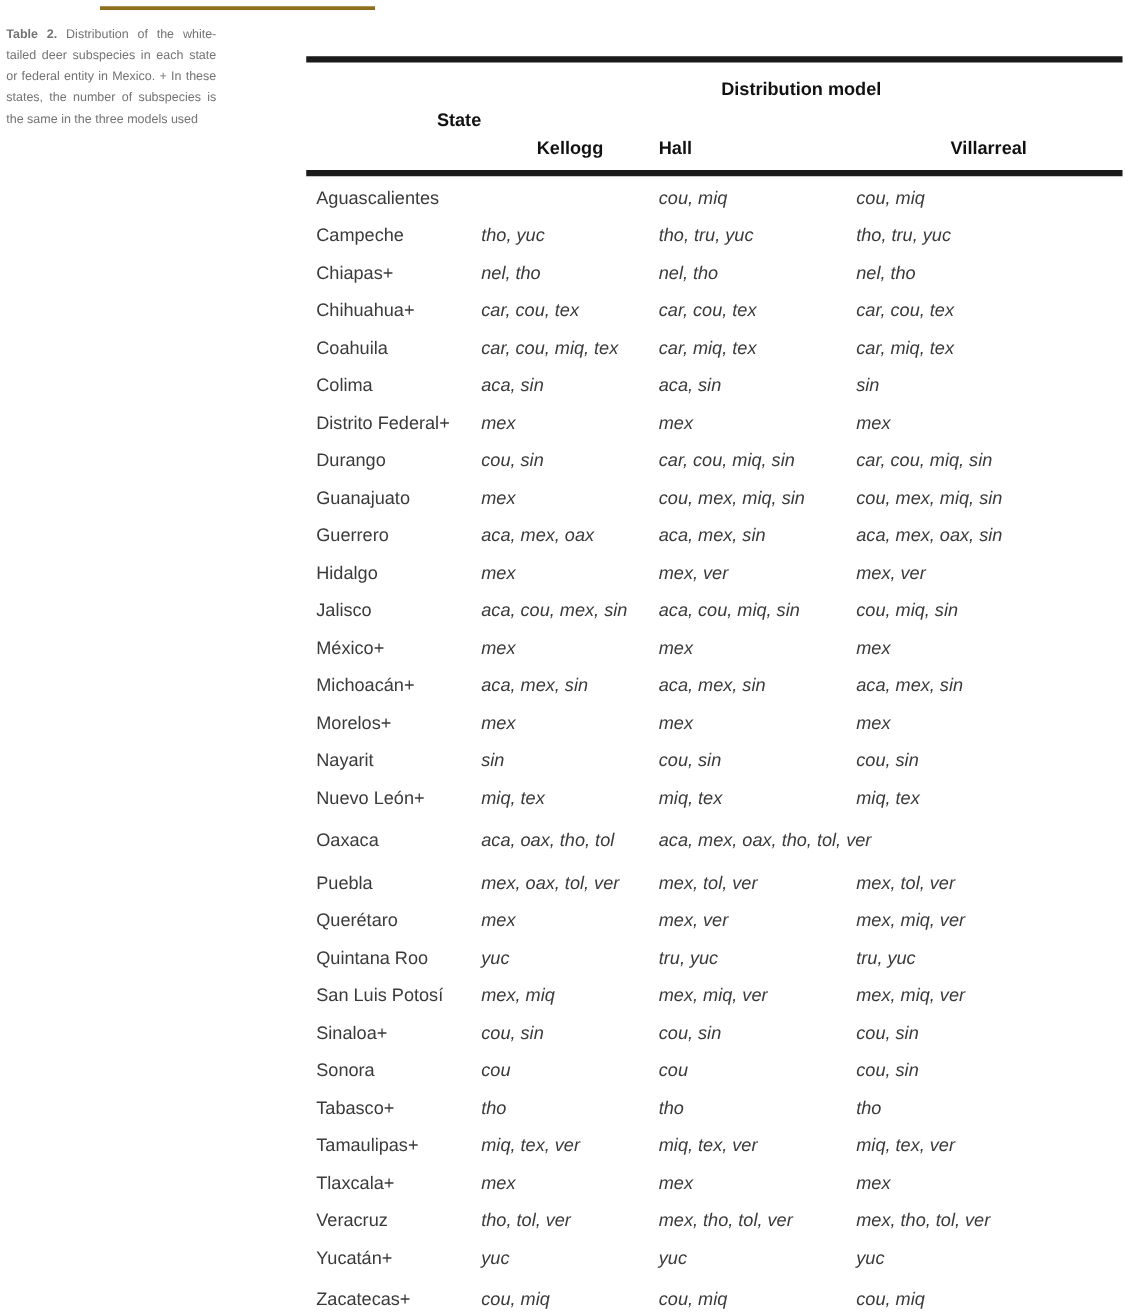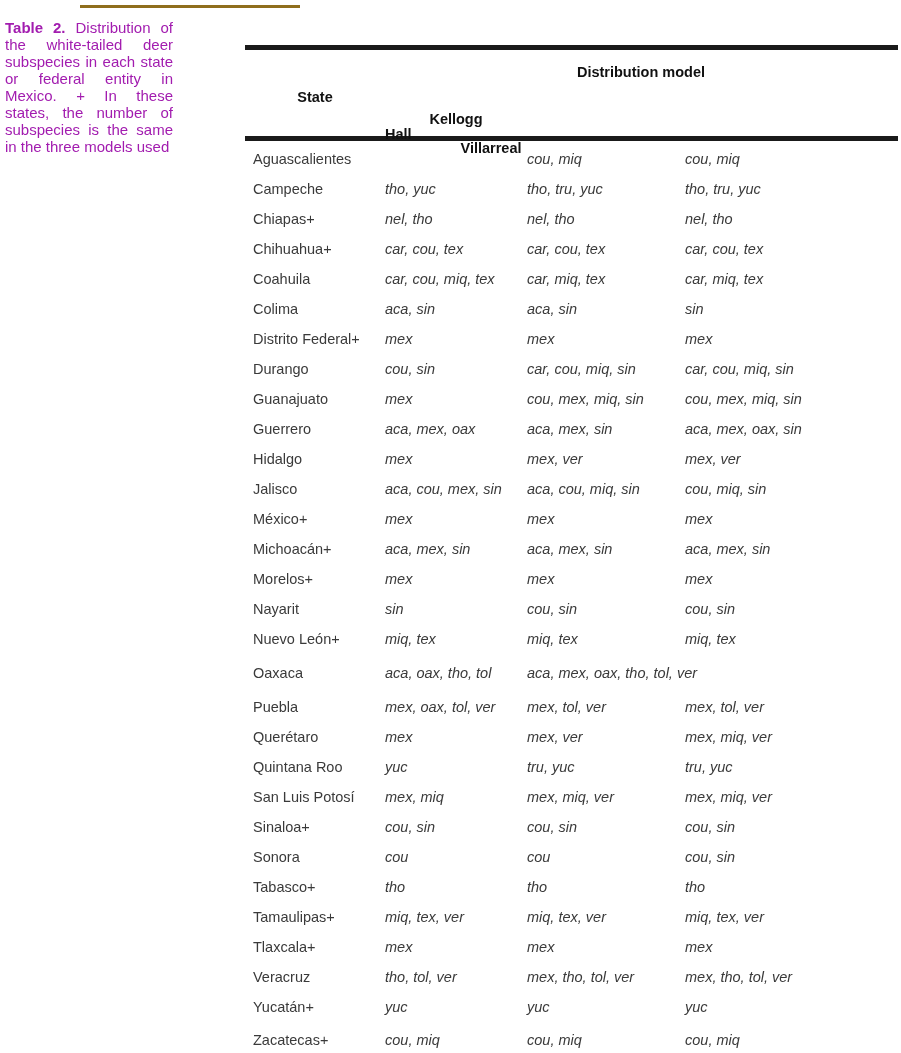--- a/index.html
+++ b/index.html
@@ -9,34 +9,34 @@
     font-family:"Liberation Sans", sans-serif;
     -webkit-font-smoothing:antialiased;
   }
   
   .gold-rule {
     position:absolute; left:80px; top:5px; width:220px; height:3px;
     background:#8f6e1d;
   }
   .caption {
     position:absolute; left:5px; top:19px; width:168px;
-    font-size:15px; line-height:17px; color:#a21caf;
+    font-size:10px; line-height:17px; color:#737373;
     text-align:justify; text-justify:inter-word;
   }
   .caption .cap-label { font-weight:bold; }
   
   .tablewrap { position:absolute; left:245px; top:45px; width:653px; }
   .rule { background:#1a1a1a; width:100%; }
   .rule-top { height:5px; }
   .rule-mid { height:5px; }
   .rule-bottom { height:7px; }
   .thead { position:relative; height:86px; color:#111111; font-weight:bold; font-size:14.5px; }
   .group-h { position:absolute; left:140px; top:15px; width:512px; text-align:center; line-height:1; }
-  .state-h { position:absolute; left:0; top:40px; width:140px; text-align:center; line-height:1; }
-  .models  { position:absolute; left:140px; top:62px; width:512px; display:flex; line-height:1;flex-direction:column; }
+  .state-h { position:absolute; left:0; top:40px; width:140px; text-align:right; line-height:1; }
+  .models  { position:absolute; left:140px; top:62px; width:512px; display:flex; line-height:1; }
   .mh-k { width:142px; text-align:center; }
   .mh-h { width:158px; text-align:left; }
   .mh-v { width:212px; text-align:center; }
   .tbody { padding-top:3px; }
   .row { display:flex; height:30px; align-items:center; color:#3a3a3a; font-size:14.5px; }
   .row-tall { height:38px; }
   .row-wide { height:36px; }
   .cell { line-height:15px; }
   .c-state { width:140px; padding-left:8px; box-sizing:border-box; }
   .c-k { width:142px; font-style:italic; }

